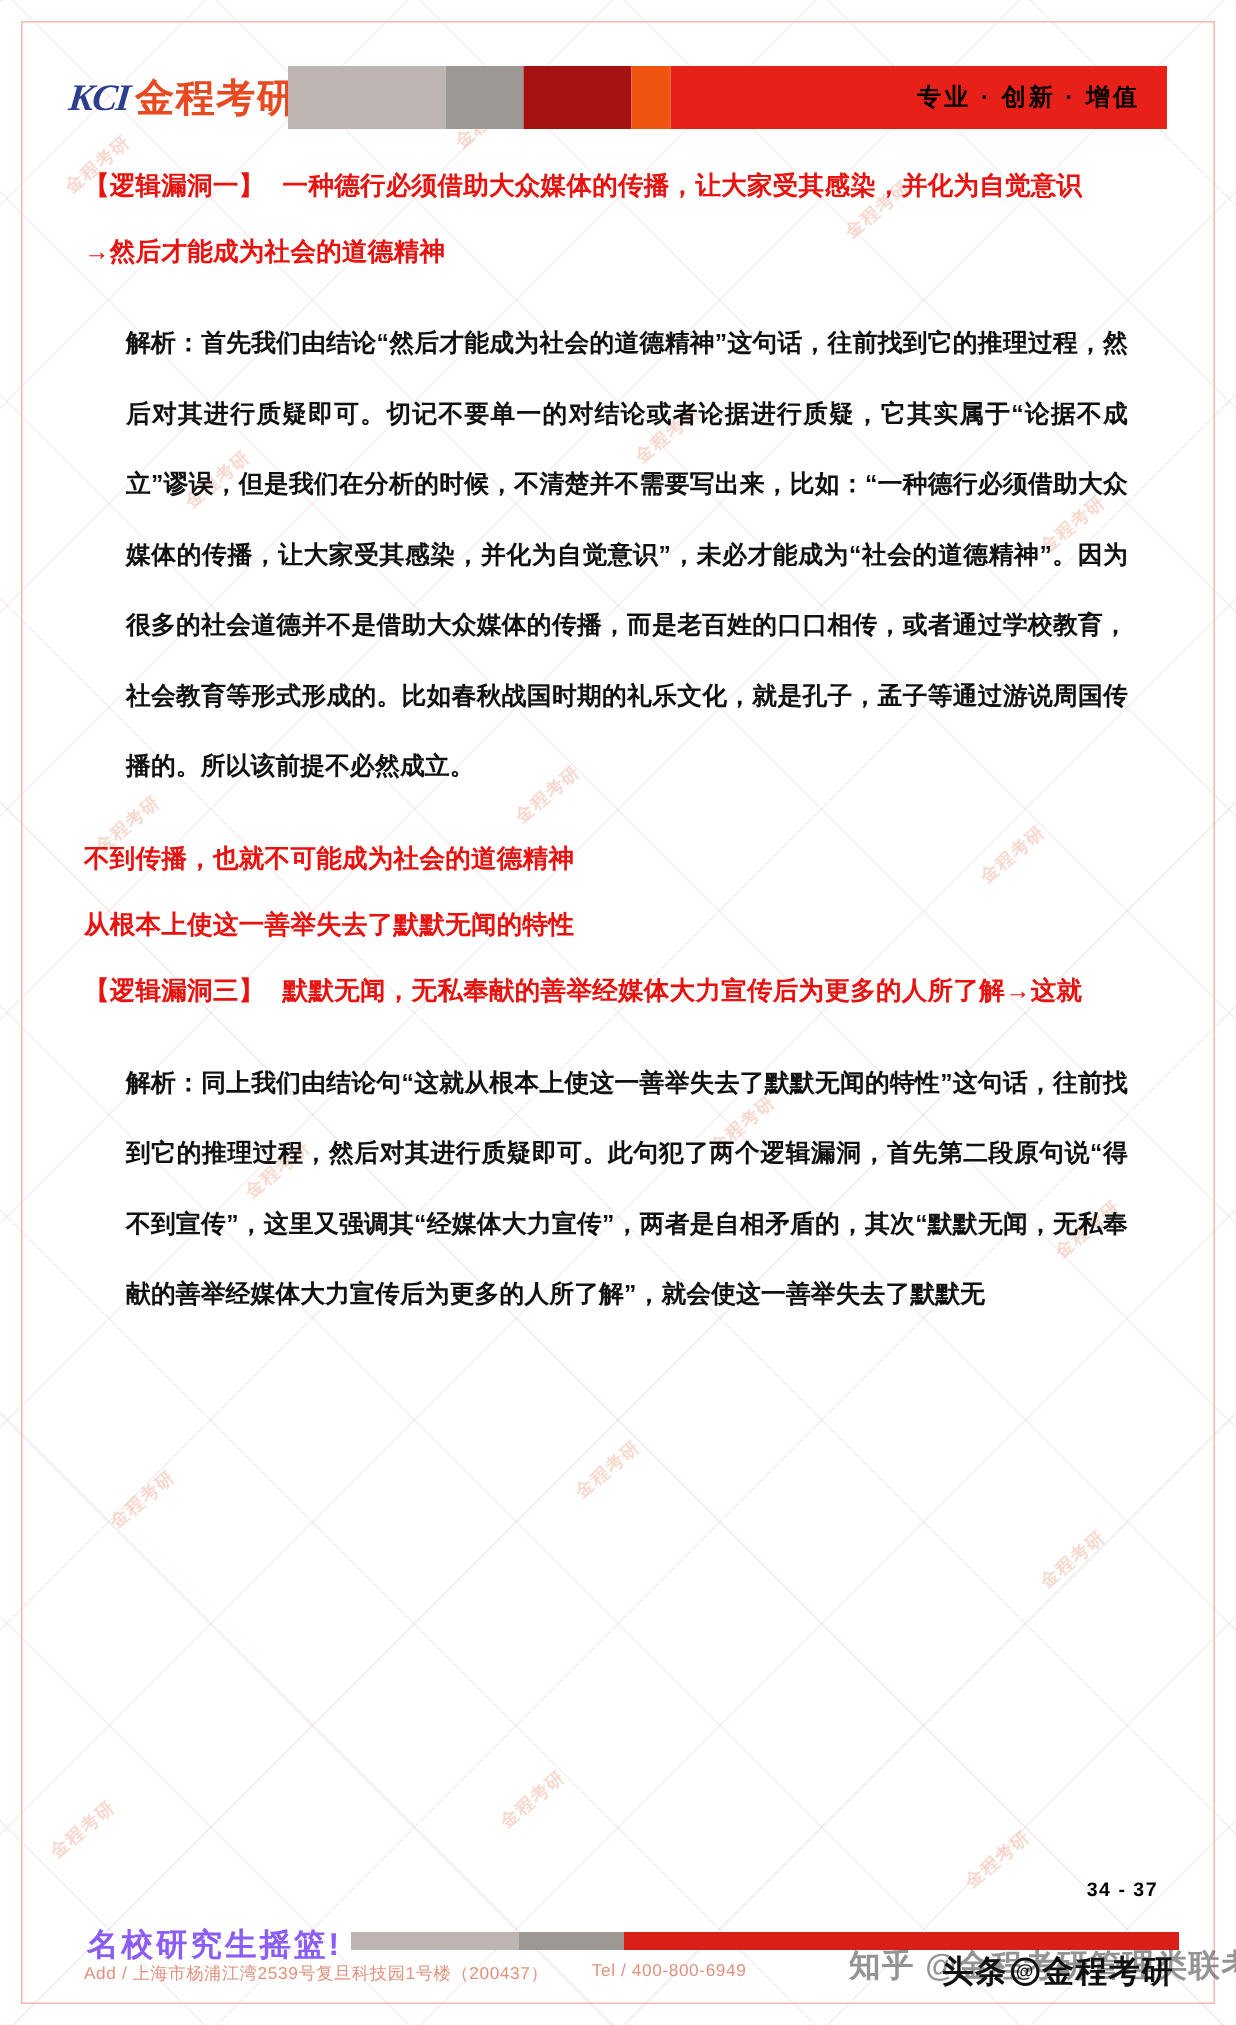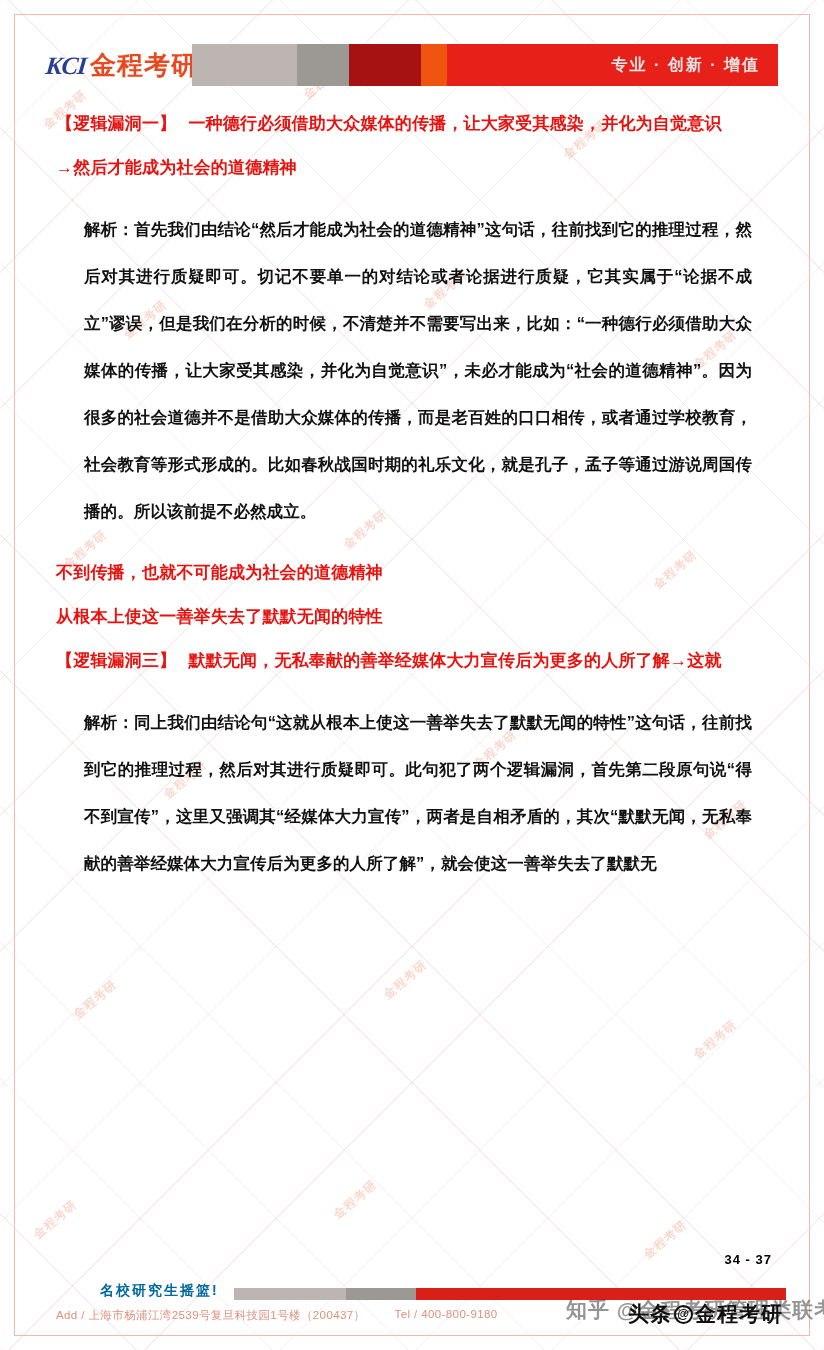--- a/index.html
+++ b/index.html
@@ -89,21 +89,21 @@
     display: flex;
   }
   .seg { height: 100%; }
   .seg-grey-l  { width: 105px; background: #bdb5b2; }
   .seg-grey-d  { width:  52px; background: #9c9894; }
   .seg-dkred   { width:  72px; background: #a61212; }
   .seg-orange  { width:  26px; background: #ef5410; }
   .seg-red     { flex: 1; background: #e8201a; display:flex; align-items:center; justify-content:flex-end; padding-right: 18px; }
   .banner-slogan {
     font-family: "Liberation Sans", sans-serif;
-    color: #e5e5e5;
+    color: #000000;
     font-weight: 700;
     font-size: 16px;
     letter-spacing: 2px;
     white-space: nowrap;
   }
 
   
   .content {
     position: absolute;
     left: 56px; top: 102px;
@@ -150,25 +150,24 @@
   
   .footer {
     position: absolute;
     left: 46px; top: 1282px;
     width: 740px; height: 54px;
   }
   .footer-title {
     position: absolute; left: 12px; top: 0;
     font-family: "Liberation Sans", sans-serif;
     font-weight: 700;
-    font-size: 14px;
-    color: #0369a1;
+    font-size: 21px;
+    color: #8b5cf6;
     letter-spacing: 2px;
     white-space: nowrap;
-    margin-left: 42px;
   }
   .footer-bar {
     position: absolute;
     left: 188px; top: 6px;
     width: 552px; height: 12px;
     display: flex;
   }
   .fseg-grey-l { width: 112px; background: #bdb5b2; }
   .fseg-grey-d { width: 70px;  background: #9c9894; }
   .fseg-red    { flex: 1; background: #d81f18; }
@@ -287,21 +286,21 @@
 
   <div class="footer">
     <div class="footer-title">名校研究生摇篮!</div>
     <div class="footer-bar">
       <div class="fseg-grey-l"></div>
       <div class="fseg-grey-d"></div>
       <div class="fseg-red"></div>
     </div>
     <div class="footer-line">
       <span>Add / 上海市杨浦江湾2539号复旦科技园1号楼（200437）</span>
-      <span>Tel / 400-800-9180</span>
+      <span>Tel / 400-800-6949</span>
     </div>
   </div>
 
   <div class="wm-zhihu">知乎 @金程考研管理类联考</div>
   <div class="wm-toutiao">
     <span>头条</span>
     <span class="wm-at">@</span>
     <span>金程考研</span>
   </div>
 

